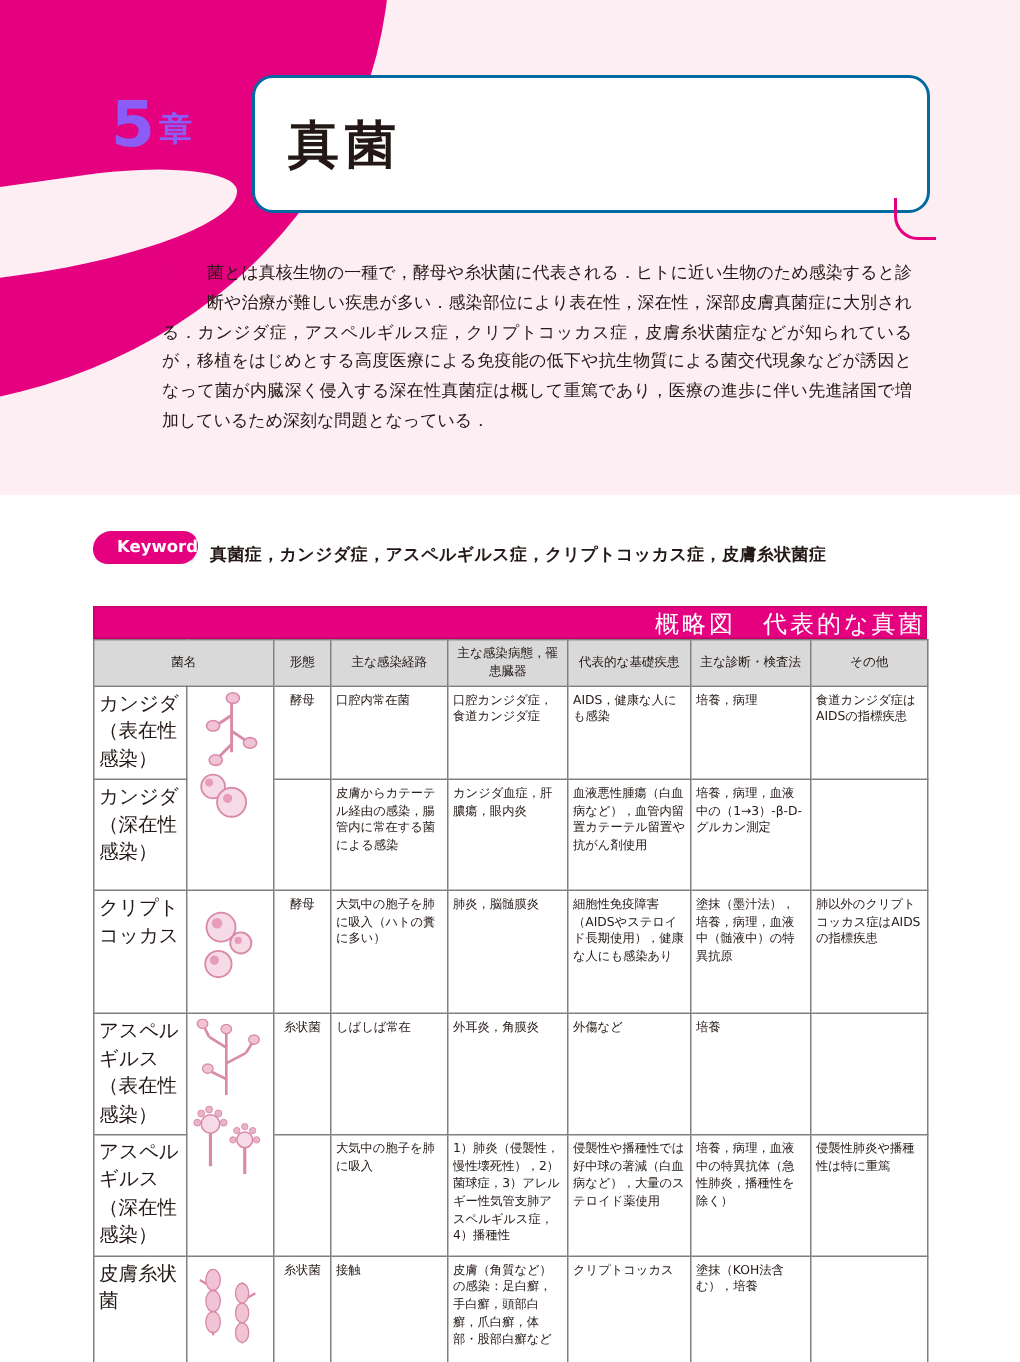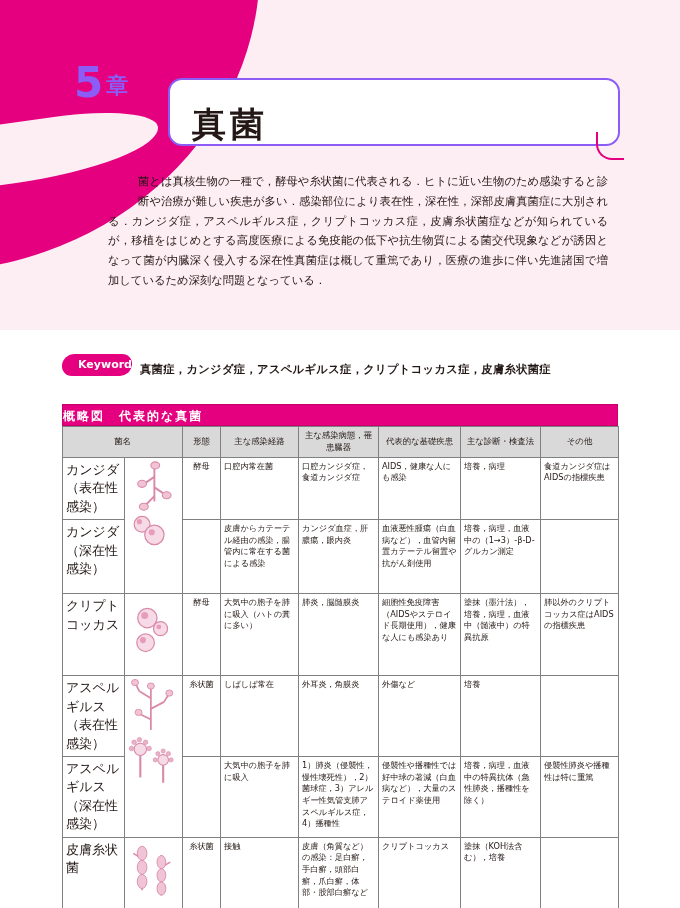--- a/index.html
+++ b/index.html
@@ -66,26 +66,25 @@
   }
   .chapter-num .kanji {
     font-size: 22px;
     vertical-align: 4px;
     margin-left: 3px;
   }
 
   .title-box {
     position: absolute;
     left: 168px; top: 50px;
-    width: 452px; height: 68px;
+    width: 452px; height: 92px;
     background: #ffffff;
-    border: 2px solid #8b5cf6;
+    border: 2px solid #0369a1;
     border-radius: 14px;
     box-sizing: border-box;
-    margin-top: 28px;
   }
   .title-box .title-text {
     position: absolute;
     left: 22px; top: 22px;
     font-size: 34px;
     font-weight: bold;
     color: #231815;
     letter-spacing: 4px;
   }
   .title-tail {
@@ -160,23 +159,23 @@
   
   .table-wrap {
     position: absolute;
     left: 62px; top: 404px;
     width: 556px;
   }
   .table-title {
     height: 22px;
     background: #e4007f;
     color: #ffffff;
-    font-size: 12px;
-    font-weight: bold;
-    text-align: left;
+    font-size: 16px;
+    font-weight: normal;
+    text-align: right;
     line-height: 22px;
     letter-spacing: 2px;
     border: 1px solid #c8006e;
     box-sizing: border-box;
   }
   table.fungi {
     border-collapse: collapse;
     width: 556px;
     table-layout: fixed;
     font-size: 8.2px;

